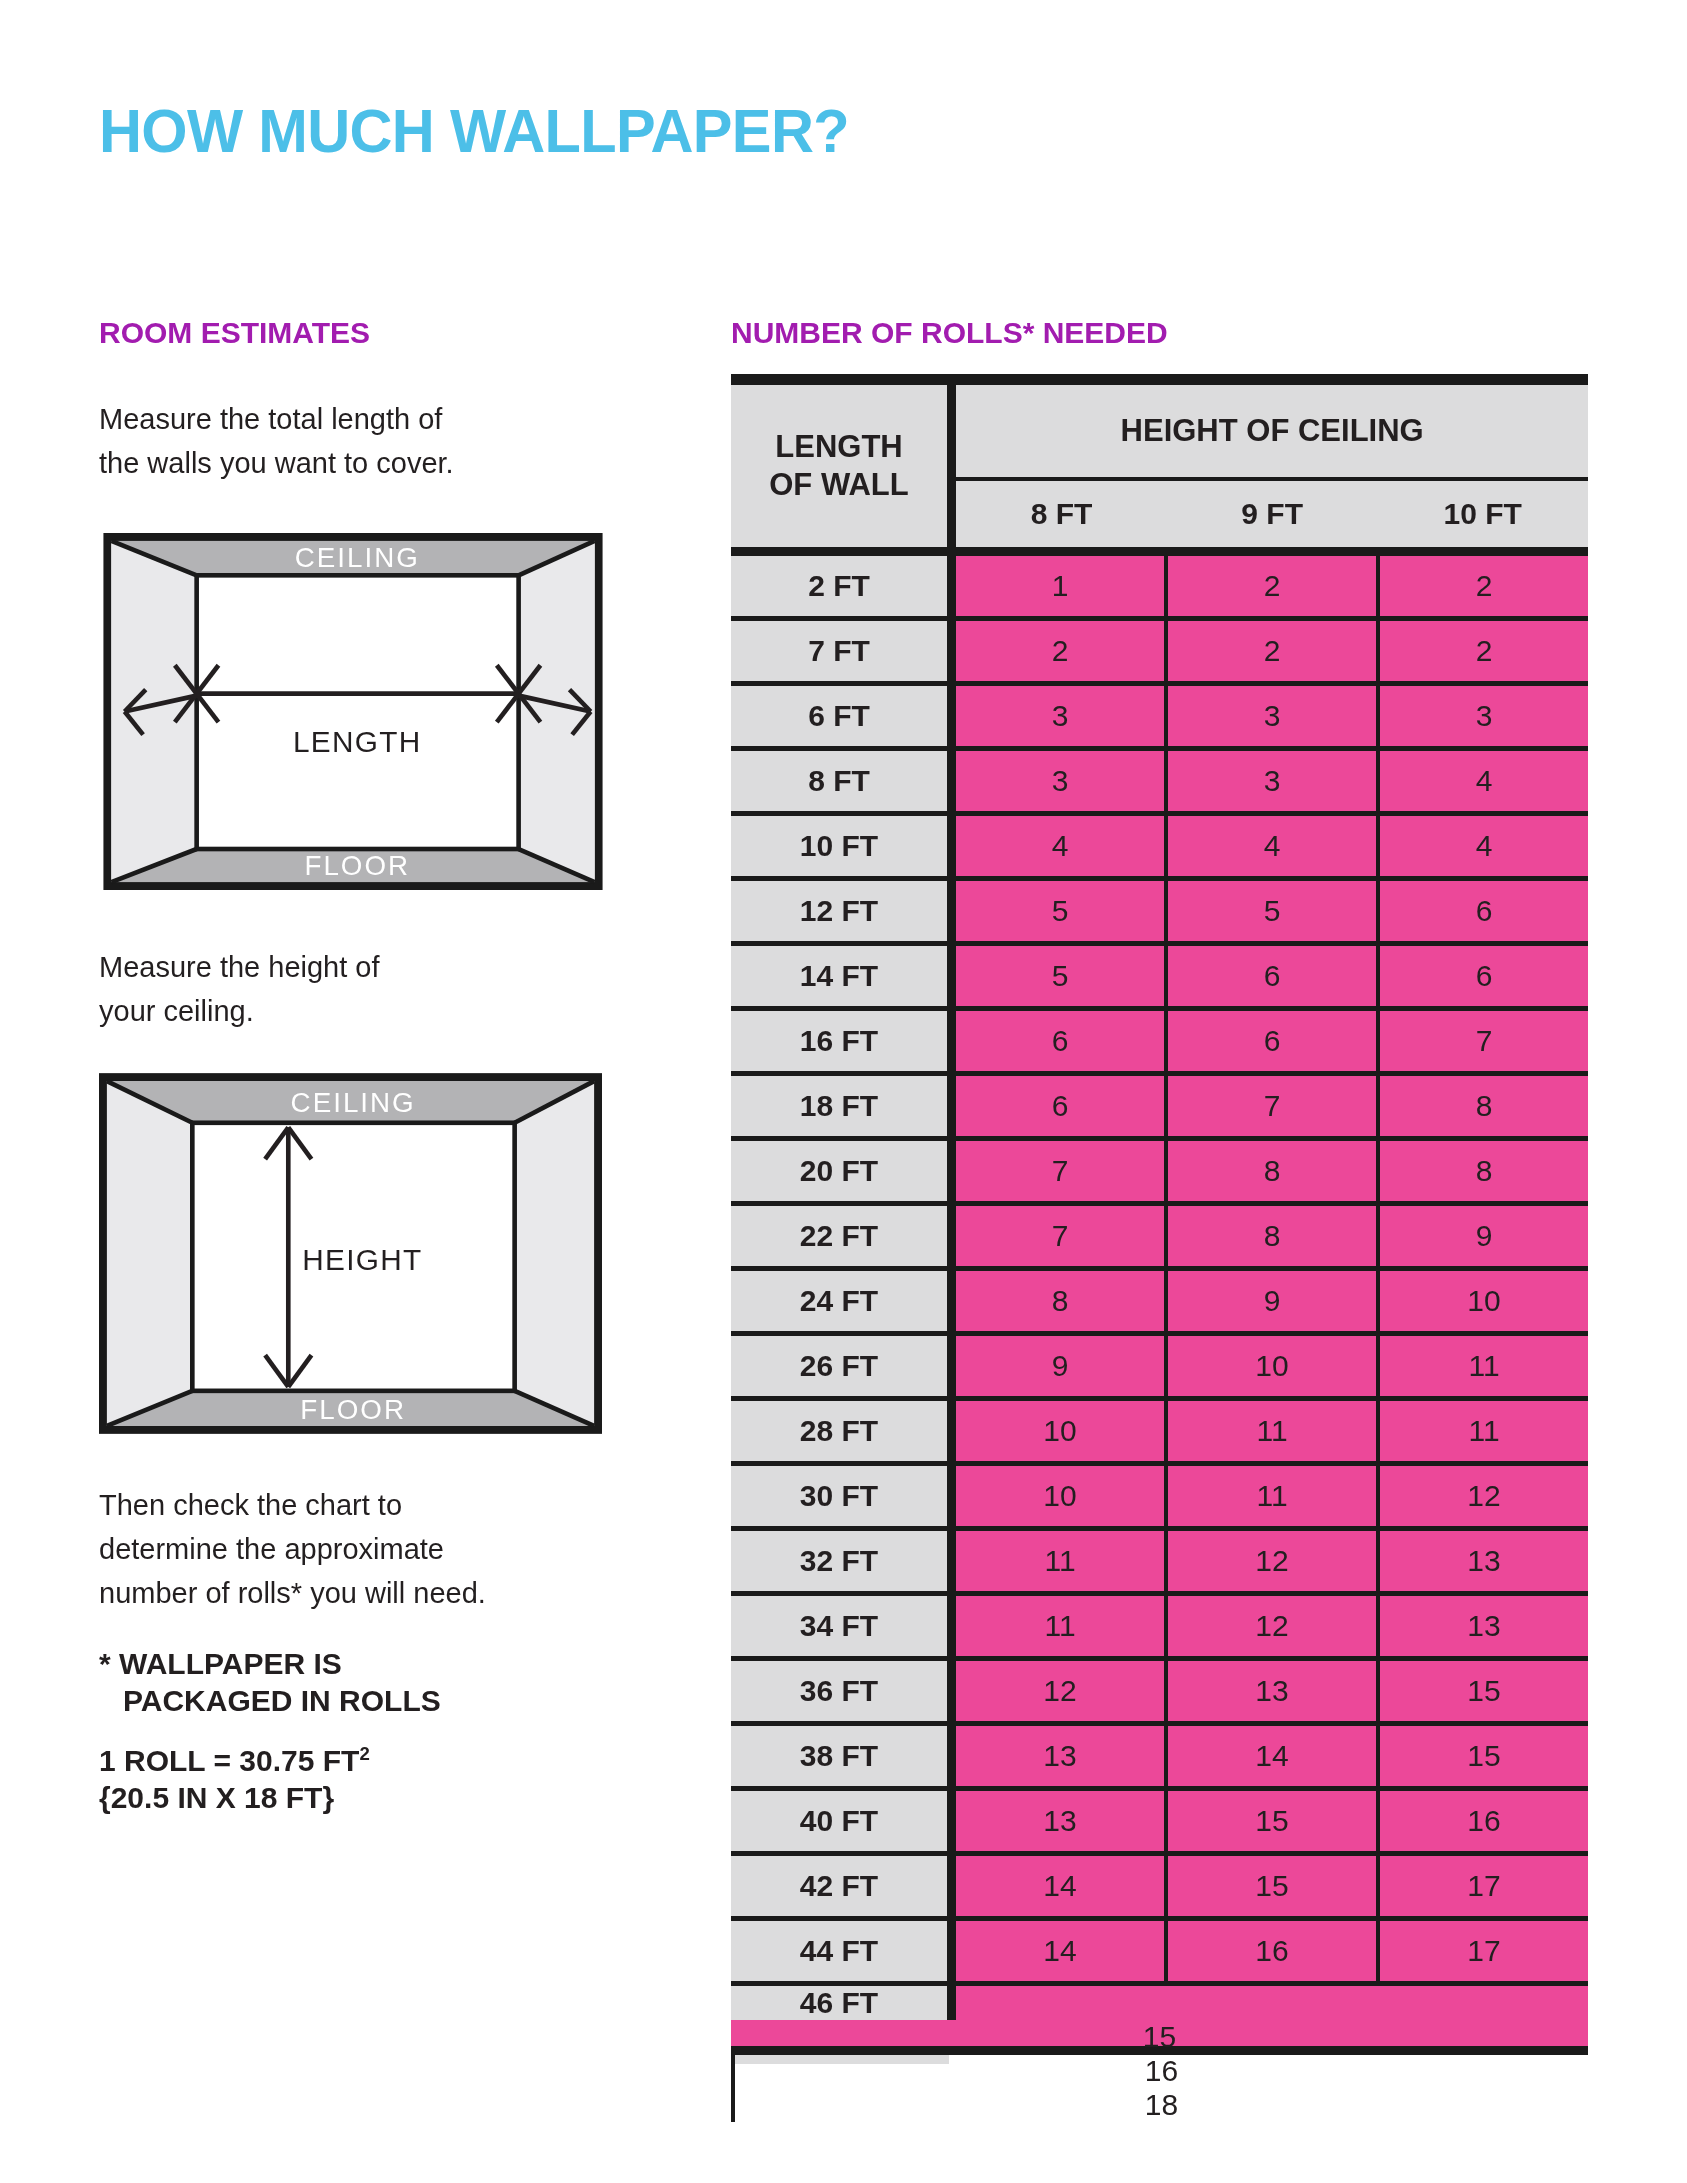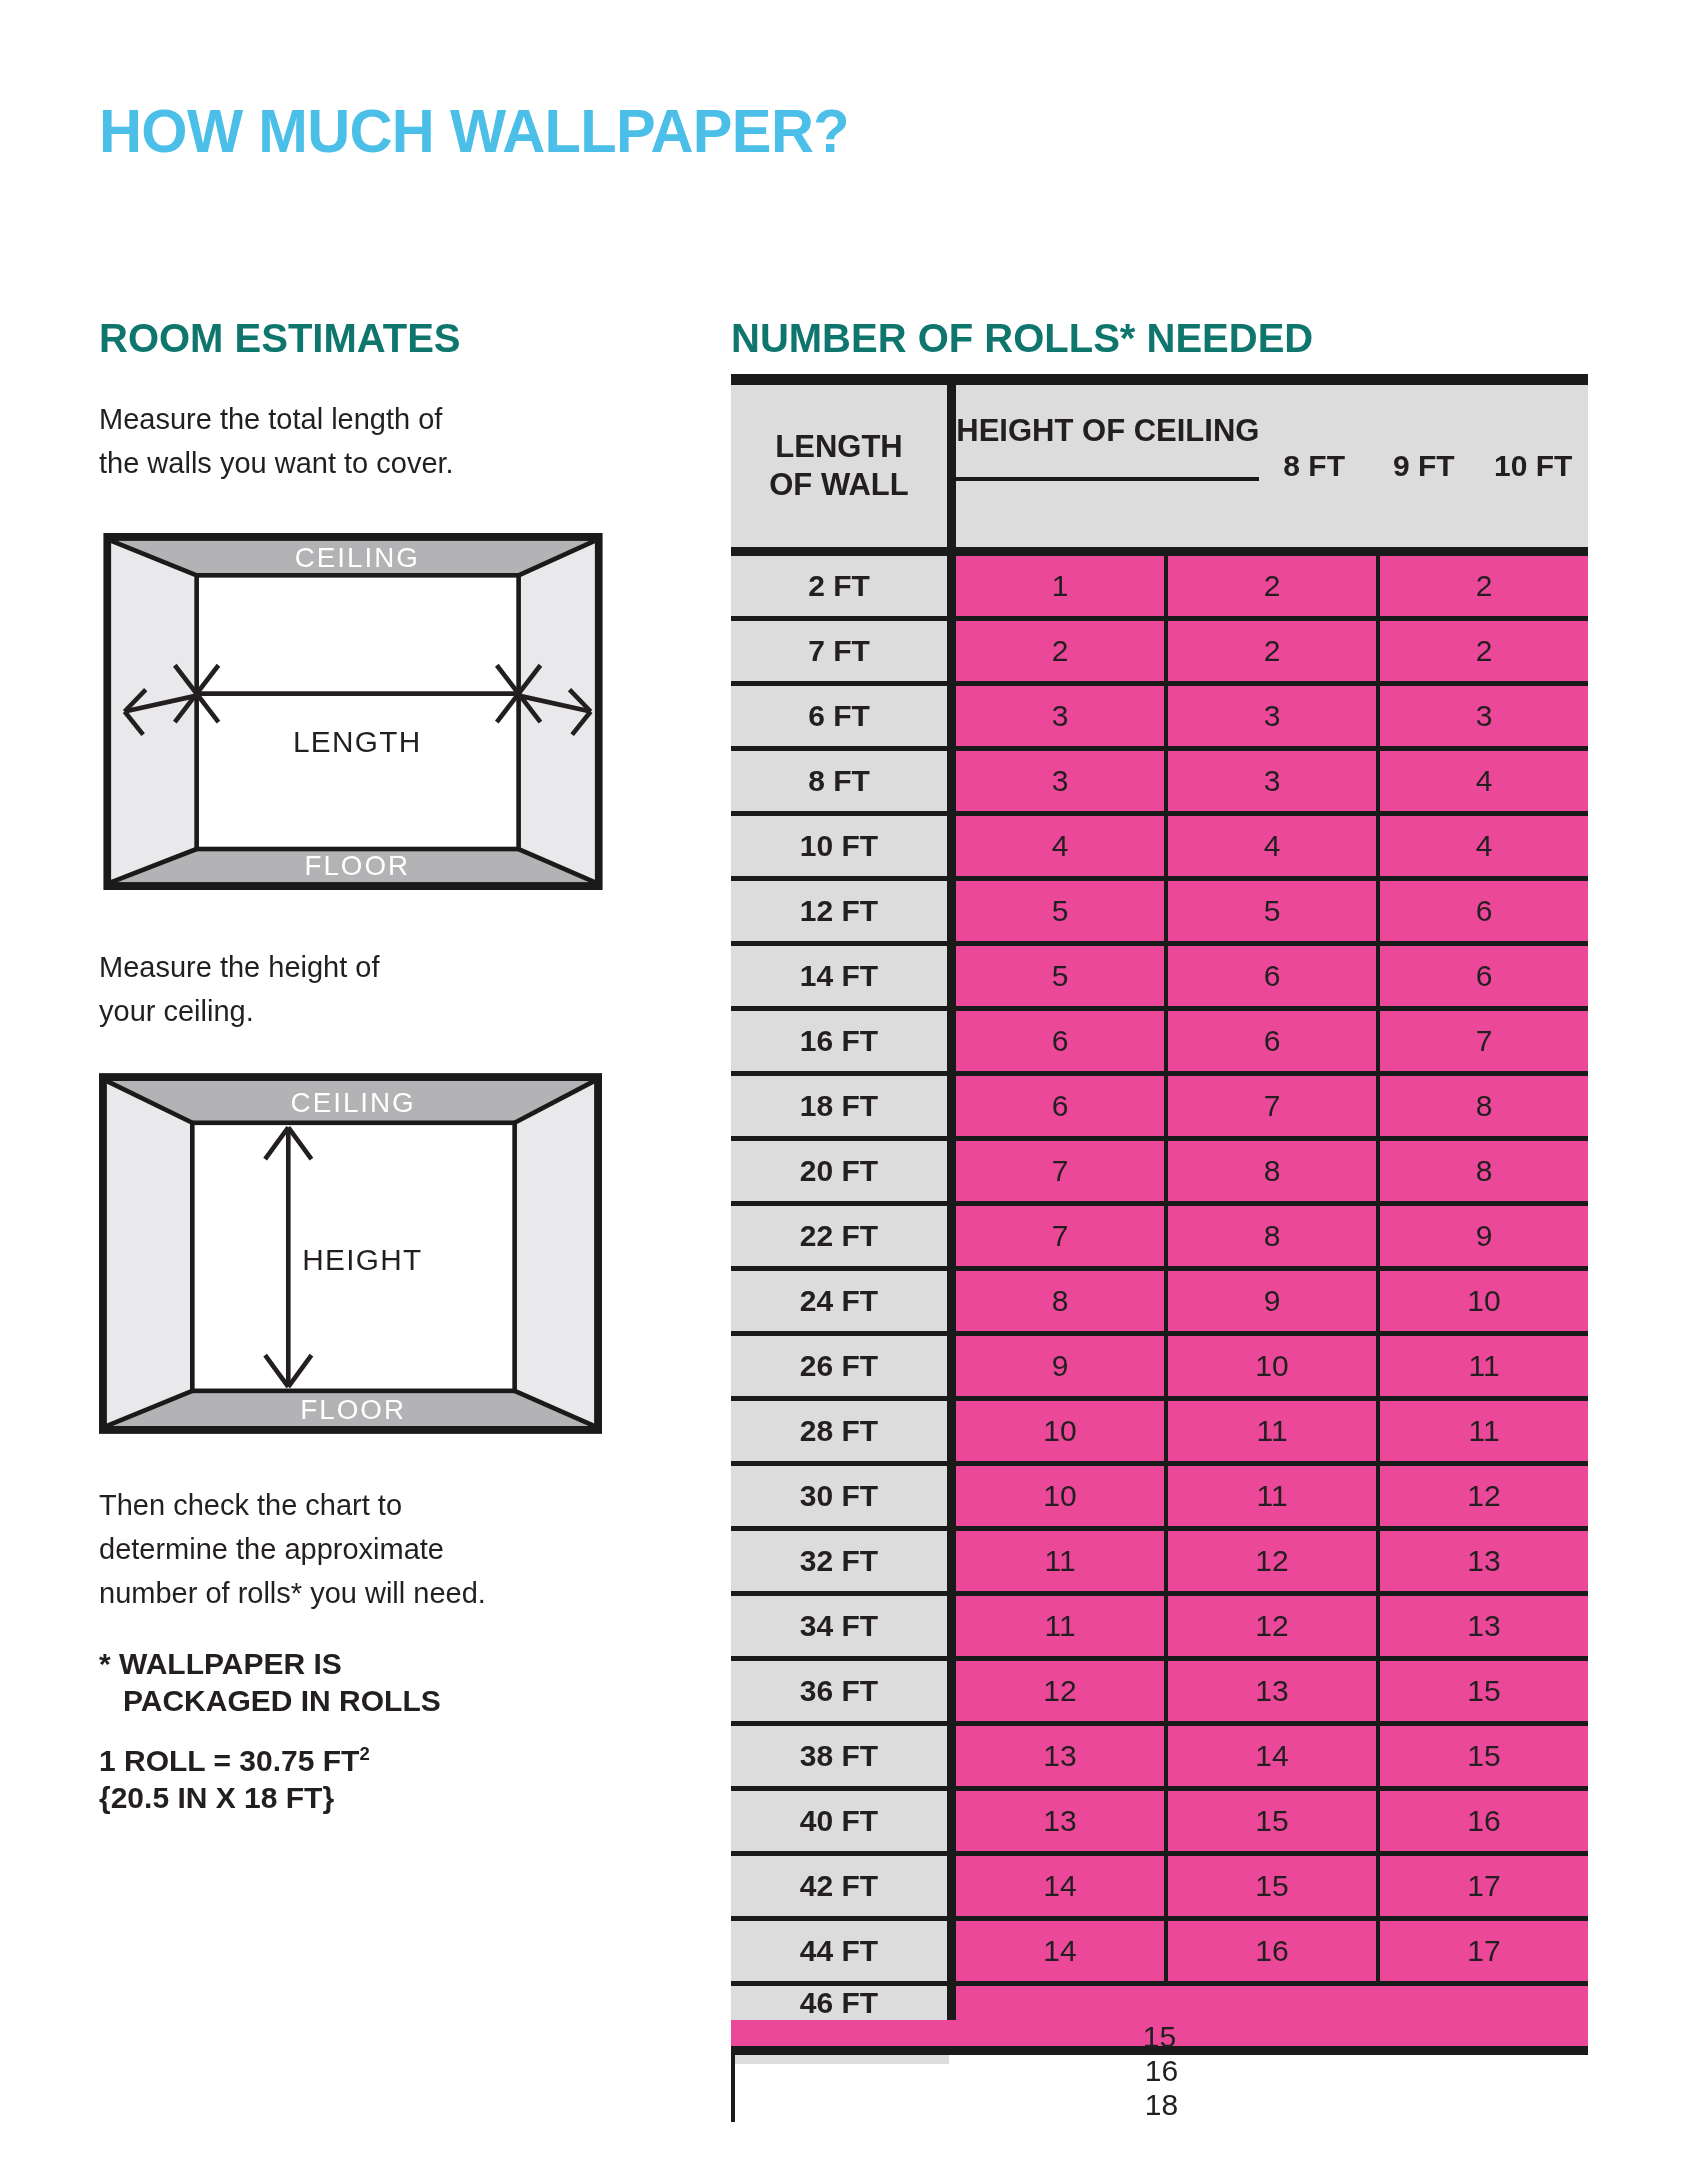--- a/index.html
+++ b/index.html
@@ -8,21 +8,21 @@
     font-family:"Liberation Sans", sans-serif; color:#231f20; overflow:hidden;
   }
   .abs { position:absolute; }
 
   
   #page-title {
     left:99px; top:95px; font-size:62px; font-weight:bold; color:#4cbfe8;
     white-space:nowrap; transform:scaleX(0.96); transform-origin:left top; letter-spacing:-0.7px;
   }
   .section-heading {
-    font-size:40px; font-weight:bold; color:#0f766e; letter-spacing:0;
+    font-size:30px; font-weight:bold; color:#a21caf; letter-spacing:0;
   }
   #room-estimates-heading { left:99px; top:316px; }
   #table-heading { left:731px; top:316px; width:857px; text-align:left; }
 
   
   .step-text { font-size:29px; line-height:44px; white-space:pre-line; color:#231f20; }
   #step1 { left:99px; top:397px; }
   #step2 { left:99px; top:945px; }
   #step3 { left:99px; top:1483px; }
 
@@ -40,21 +40,21 @@
 
   
   #rolls-table { left:731px; top:374px; width:857px; }
   .tbl-topbar { height:10.6px; background:#1a1a1a; }
   .tbl-head { display:flex; height:162px; background:#dcdcdd; }
   .cell-rowhdr {
     width:216px; display:flex; align-items:center; justify-content:center;
     text-align:center; white-space:pre-line; font-weight:bold; font-size:31px; line-height:38px;
   }
   .vdiv { width:9.3px; background:#1a1a1a; }
-  .head-right { flex:1; display:flex; flex-direction:row; }
+  .head-right { flex:1; display:flex; flex-direction:column; }
   .group-hdr {
     height:92px; display:flex; align-items:center; justify-content:center;
     font-weight:bold; font-size:31px; border-bottom:4px solid #1a1a1a;
   }
   .sub-row { flex:1; display:flex; }
   .sub { flex:1; display:flex; align-items:center; justify-content:center; font-weight:bold; font-size:30px; }
   .tbl-head-bottom { height:9.3px; background:#1a1a1a; }
   .tbl-body .row { display:flex; height:60px; border-bottom:5.3px solid #1a1a1a; background:#ec4899; }
   .tbl-body .row:last-child { border-bottom-width:9.3px;flex-direction:column; }
   .cell { display:flex; align-items:center; justify-content:center; font-size:30px; }

